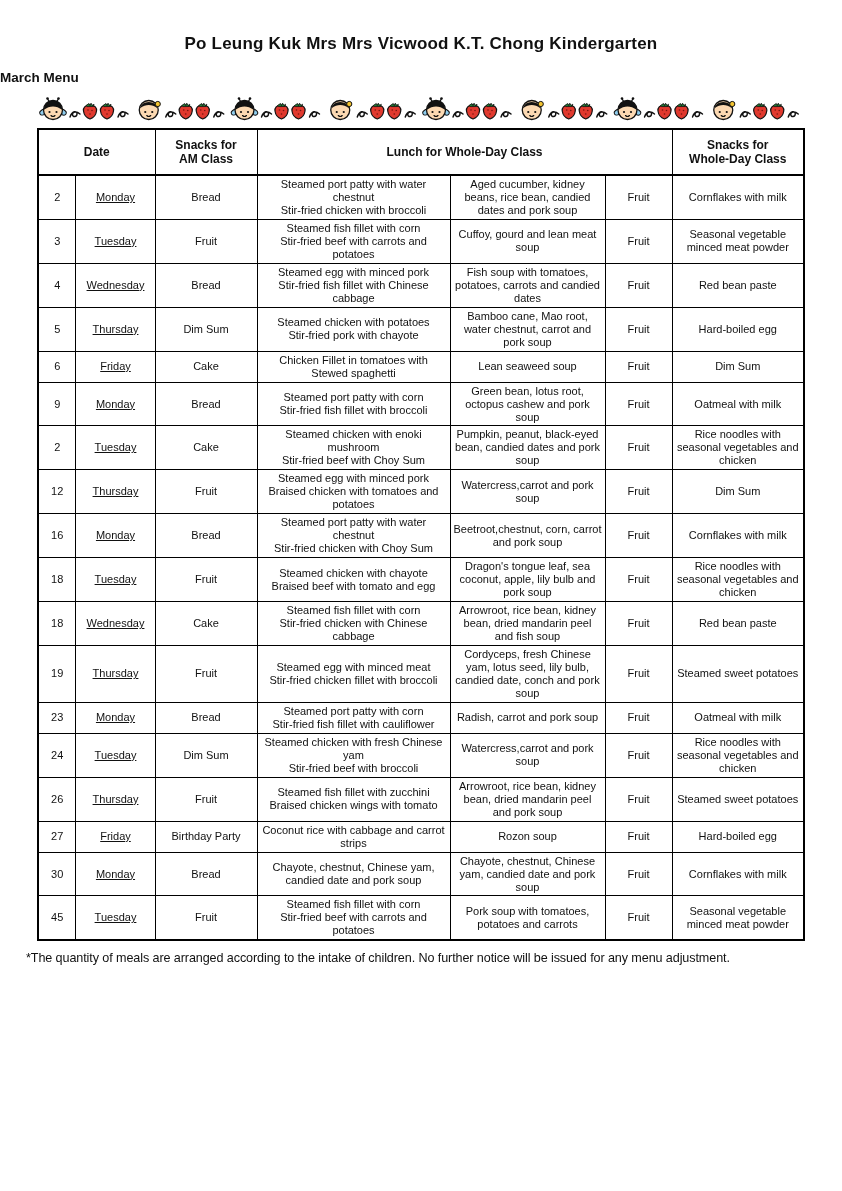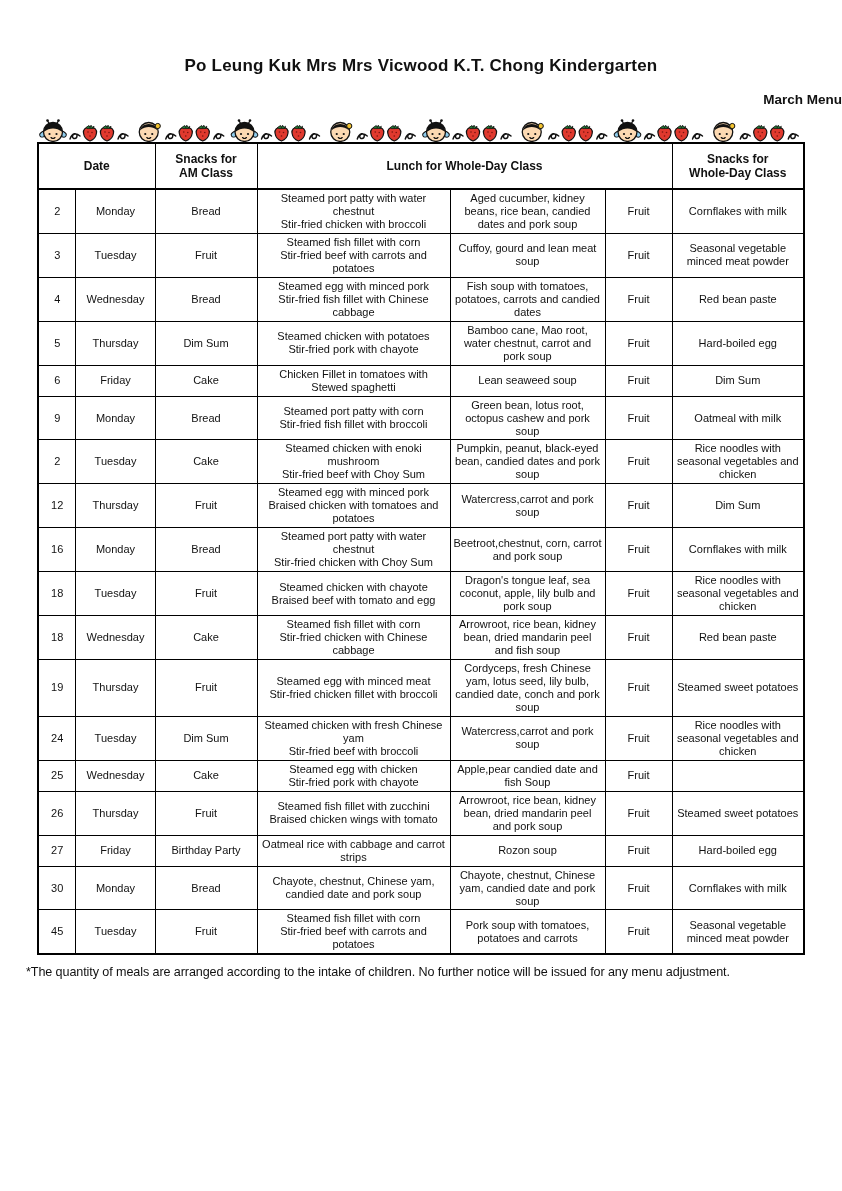--- a/index.html
+++ b/index.html
@@ -8,45 +8,45 @@
     background: #ffffff;
     font-family: "Liberation Sans", sans-serif;
     color: #111;
   }
   .page {
     width: 842px;
     min-height: 1191px;
     margin: 0 auto;
     background: #fff;
     box-sizing: border-box;
-    padding-top: 56px;
+    padding-top: 34px;
   }
   h1.title {
     margin: 0;
     text-align: center;
     font-size: 17px;
     font-weight: bold;
     letter-spacing: .2px;
   }
   h2.subtitle {
     margin: 16px 0 0 0;
-    text-align: right;
+    text-align: left;
     font-size: 13.5px;
     font-weight: bold;
   }
   .decor-strip {
     width: 766px;
     margin: 8px auto -3px auto;
     height: 30px;
     position: relative;
     z-index: 2;
   }
   table.menu {
     width: 766px;
-    margin: 0 auto;
+    margin: 8px auto;
     border-collapse: collapse;
     table-layout: fixed;
   }
   table.menu col.c-day     { width: 38px; }
   table.menu col.c-weekday { width: 79px; }
   table.menu col.c-am      { width: 102px; }
   table.menu col.c-main    { width: 193px; }
   table.menu col.c-soup    { width: 155px; }
   table.menu col.c-fruit   { width: 67px; }
   table.menu col.c-pm      { width: 132px; }
@@ -61,21 +61,21 @@
   }
   table.menu { border: 2px solid #000; }
   table.menu thead th {
     font-weight: bold;
     font-size: 12px;
     height: 40px;
     border-bottom: 2px solid #000;
     background: #fff;
   }
   td.day { font-size: 12.5px; }
-  td.weekday { font-size: 12px; }
+  td.weekday { font-size: 12px; text-decoration: underline; }
   td.am-snack { font-size: 12px; }
   .preline { white-space: pre-line; }
   p.footnote {
     width: 790px;
     margin: 10px auto 0 auto;
     font-size: 12.6px;
     text-align: left;
     letter-spacing: -0.1px;
   }
 </style>
@@ -301,54 +301,54 @@
           <td class="day">19</td>
           <td class="weekday">Thursday</td>
           <td class="am-snack">Fruit</td>
           <td class="lunch-main preline">Steamed egg with minced meat
 Stir-fried chicken fillet with broccoli</td>
           <td class="lunch-soup">Cordyceps, fresh Chinese yam, lotus seed, lily bulb, candied date, conch and pork soup</td>
           <td class="lunch-fruit">Fruit</td>
           <td class="pm-snack">Steamed sweet potatoes</td>
         </tr>
         <tr>
+          <td class="day">23</td>
+          <td class="weekday">Monday</td>
+          <td class="am-snack">Bread</td>
+          <td class="lunch-main preline">Steamed port patty with corn
+Stir-fried fish fillet with cauliflower</td>
+          <td class="lunch-soup">Radish, carrot and pork soup</td>
+          <td class="lunch-fruit">Fruit</td>
+          <td class="pm-snack">Oatmeal with milk</td>
+        </tr>
+        <tr>
           <td class="day">24</td>
           <td class="weekday">Tuesday</td>
           <td class="am-snack">Dim Sum</td>
           <td class="lunch-main preline">Steamed chicken with fresh Chinese yam
 Stir-fried beef with broccoli</td>
           <td class="lunch-soup">Watercress,carrot and pork soup</td>
           <td class="lunch-fruit">Fruit</td>
           <td class="pm-snack">Rice noodles with seasonal vegetables and chicken</td>
         </tr>
         <tr>
-          <td class="day">25</td>
-          <td class="weekday">Wednesday</td>
-          <td class="am-snack">Cake</td>
-          <td class="lunch-main preline">Steamed egg with chicken
-Stir-fried pork with chayote</td>
-          <td class="lunch-soup">Apple,pear candied date and fish Soup</td>
-          <td class="lunch-fruit">Fruit</td>
-          <td class="pm-snack"></td>
-        </tr>
-        <tr>
           <td class="day">26</td>
           <td class="weekday">Thursday</td>
           <td class="am-snack">Fruit</td>
           <td class="lunch-main preline">Steamed fish fillet with zucchini
 Braised chicken wings with tomato</td>
           <td class="lunch-soup">Arrowroot, rice bean, kidney bean, dried mandarin peel and pork soup</td>
           <td class="lunch-fruit">Fruit</td>
           <td class="pm-snack">Steamed sweet potatoes</td>
         </tr>
         <tr>
           <td class="day">27</td>
           <td class="weekday">Friday</td>
           <td class="am-snack">Birthday Party</td>
-          <td class="lunch-main preline">Oatmeal rice with cabbage and carrot strips</td>
+          <td class="lunch-main preline">Coconut rice with cabbage and carrot strips</td>
           <td class="lunch-soup">Rozon soup</td>
           <td class="lunch-fruit">Fruit</td>
           <td class="pm-snack">Hard-boiled egg</td>
         </tr>
         <tr>
           <td class="day">30</td>
           <td class="weekday">Monday</td>
           <td class="am-snack">Bread</td>
           <td class="lunch-main preline">Chayote, chestnut, Chinese yam, candied date and pork soup</td>
           <td class="lunch-soup">Chayote, chestnut, Chinese yam, candied date and pork soup</td>

